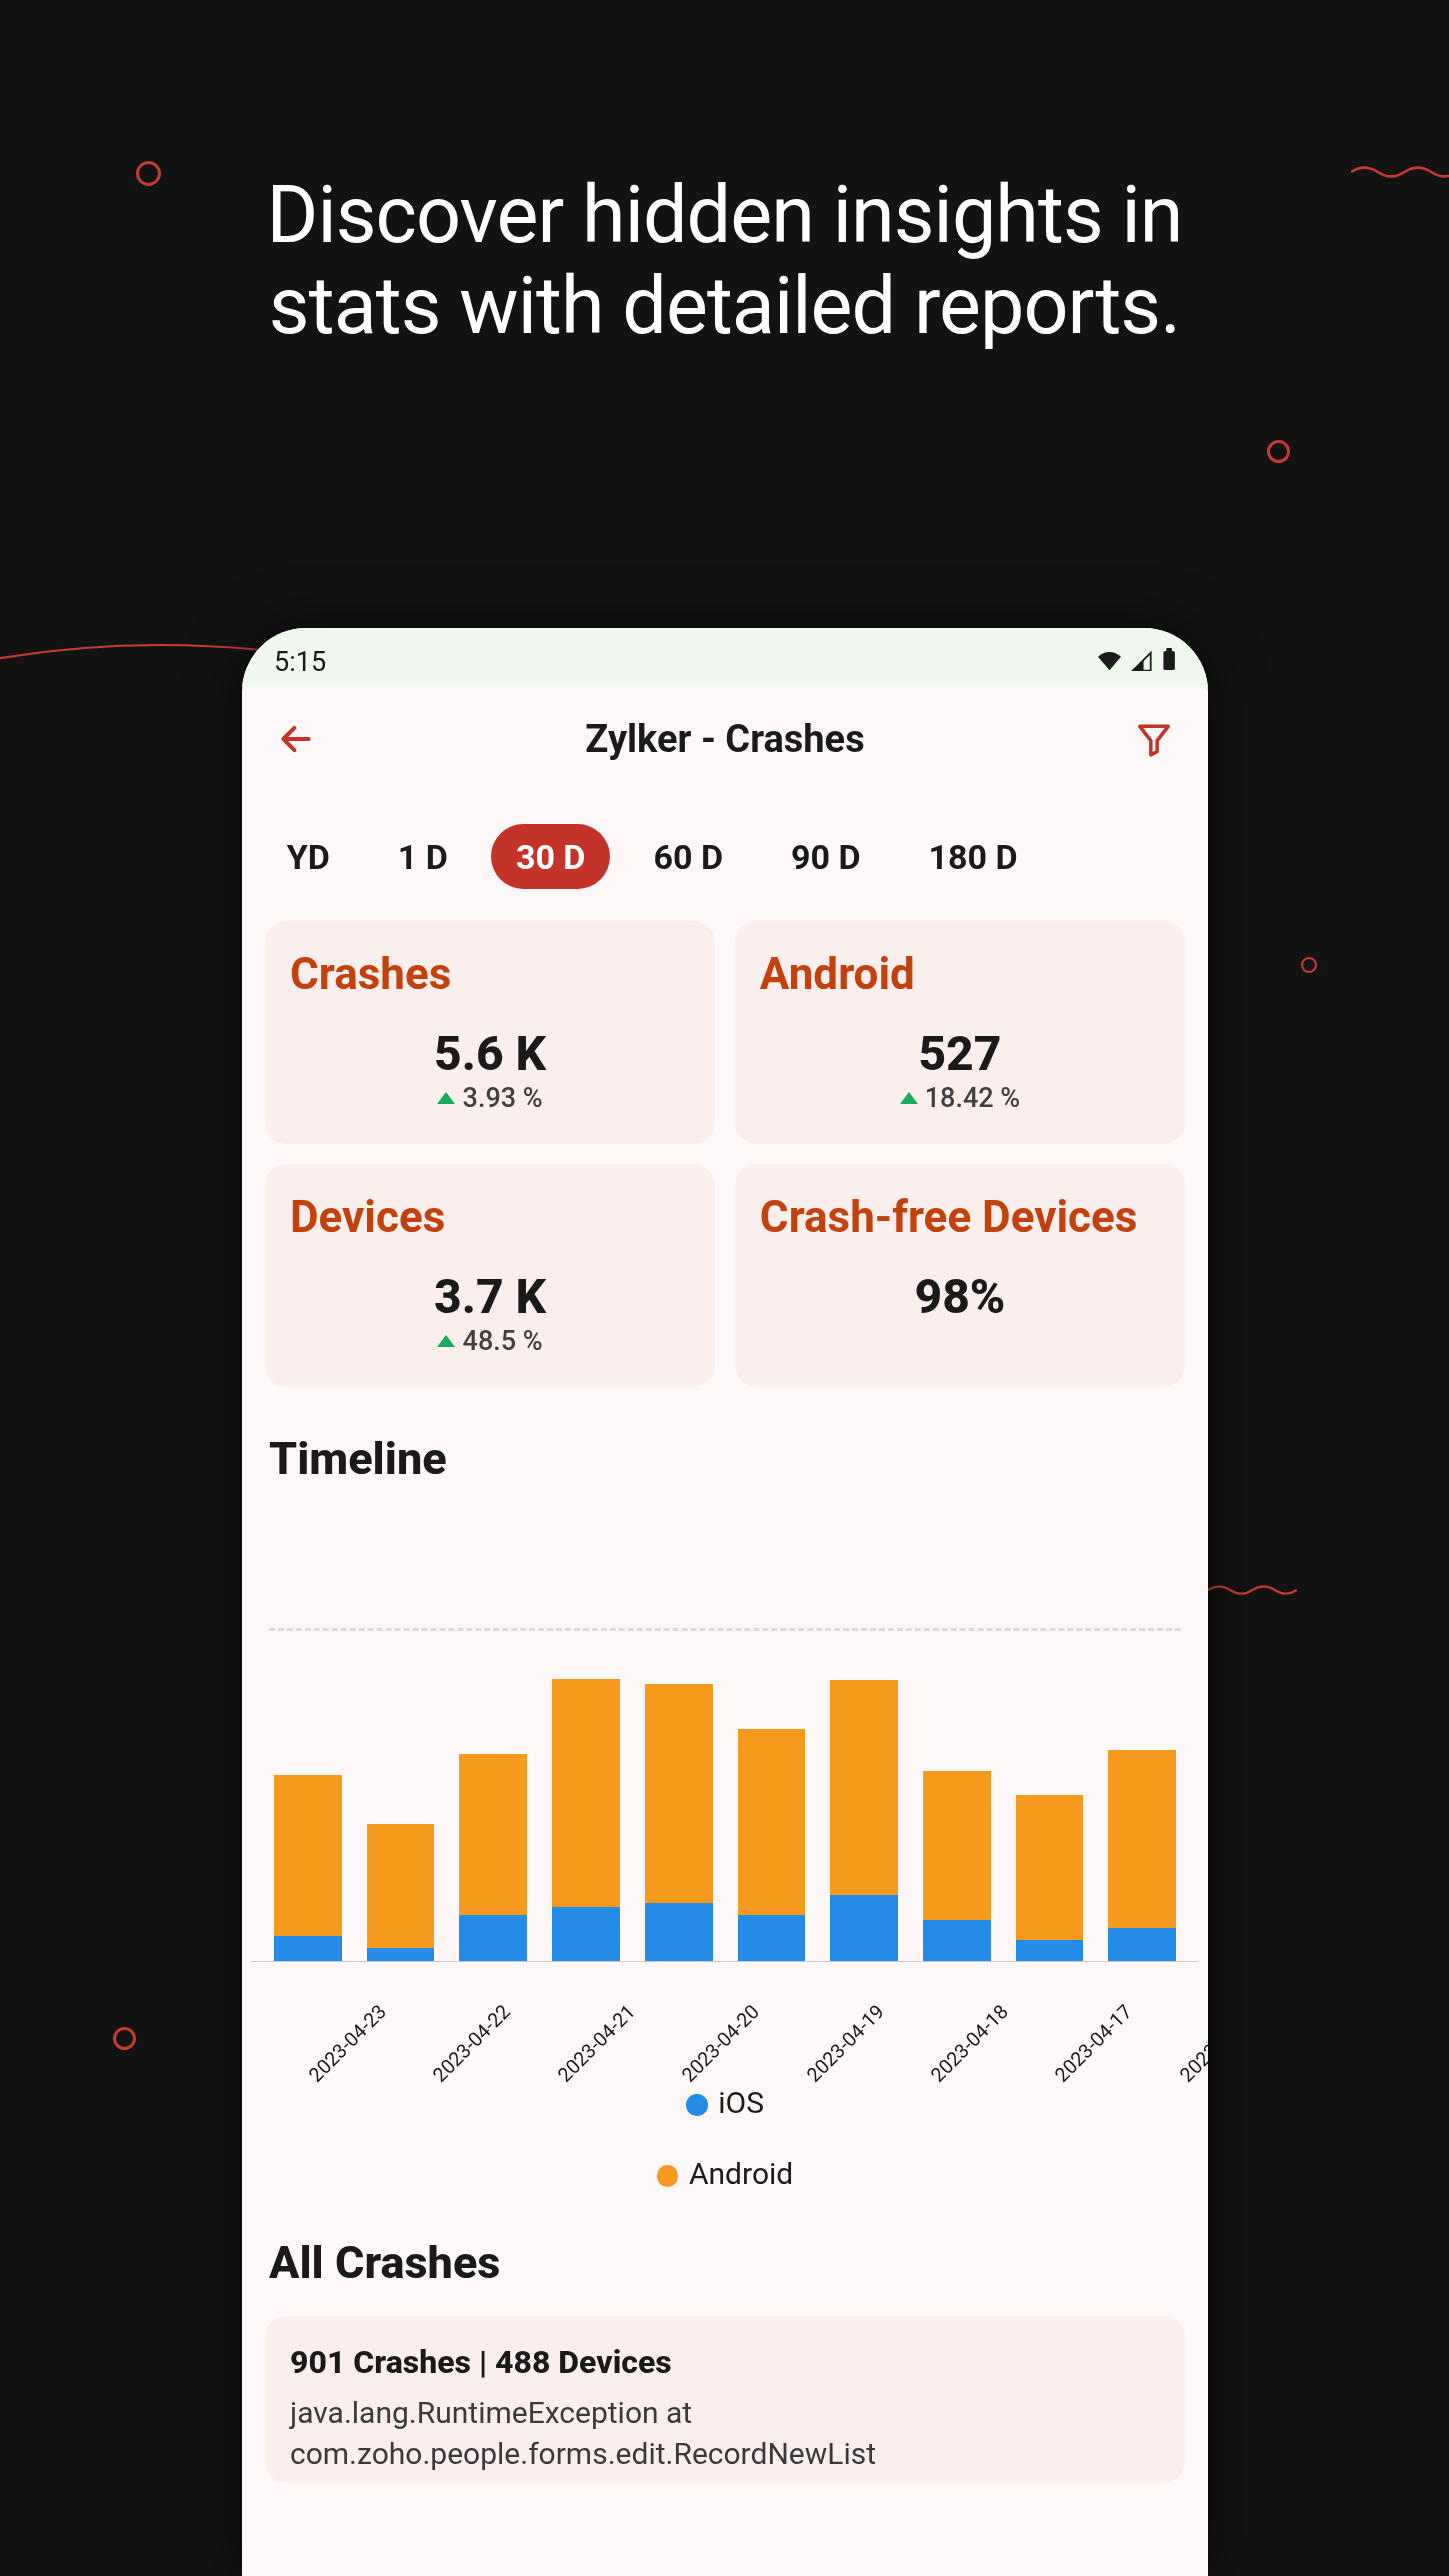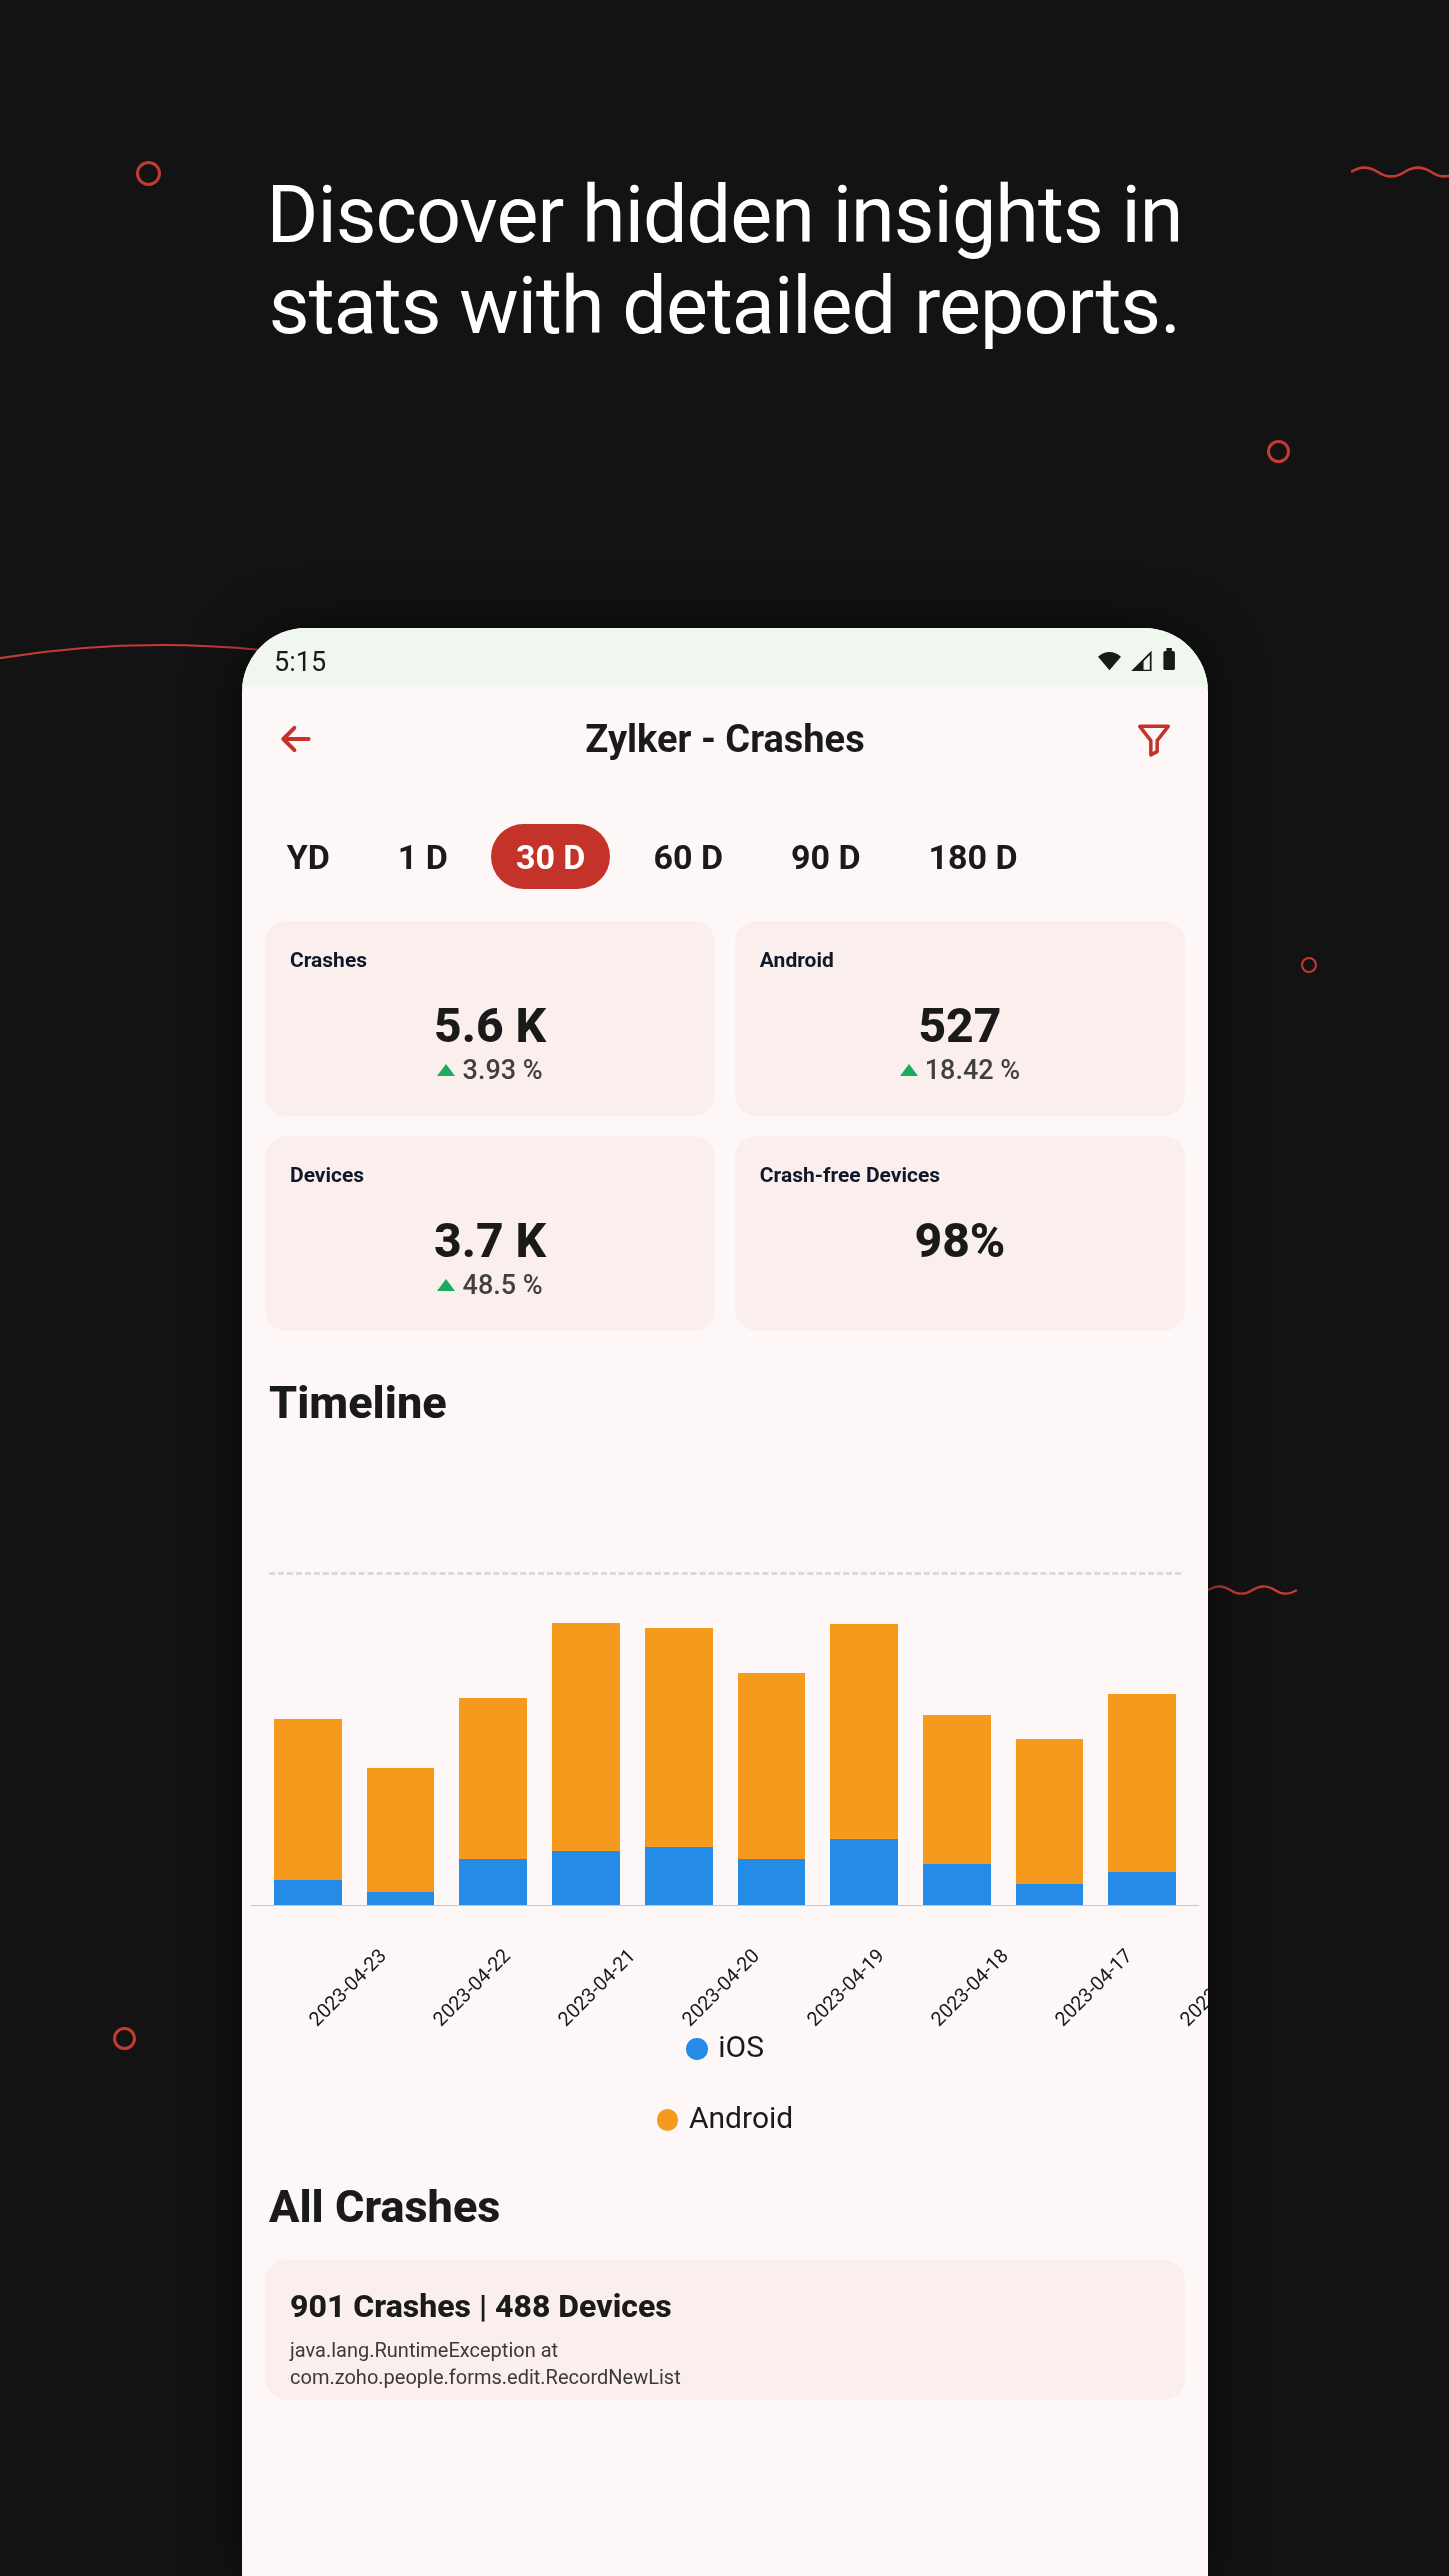--- a/index.html
+++ b/index.html
@@ -99,23 +99,23 @@
       grid-template-columns: 1fr 1fr;
       gap: 19.7px;
       padding: 0 23px;
     }
     .stat-card {
       background: #fbefee;
       border-radius: 21.5px;
       padding: 27px 25px 30px 25px;
     }
     .stat-card .label {
-      font-size: 21px;
+      font-size: 44px;
       font-weight: 700;
-      color: #0f172a;
+      color: #c2410c;
       margin-bottom: 25px;
     }
     .stat-card .value-row {
       display: flex;
       justify-content: space-between;
       align-items: center;
       flex-direction: column;
     }
     .stat-card .value {
       font-size: 48px;
@@ -203,21 +203,21 @@
       margin: 0 23px;
       padding: 27px 25px 9px 25px;
     }
     .crash-item .headline-row {
       font-size: 32px;
       font-weight: 800;
       color: #1a1a1a;
       margin-bottom: 12.5px;
     }
     .crash-item .detail {
-      font-size: 20px;
+      font-size: 30px;
       color: #3a3a3a;
       line-height: 1.35;
     }
   </style>
 </head>
 <body>
 
 <div class="big-arc"></div>
 <div class="decor ring" style="width:25px;height:25px;left:136px;top:161px;"></div>
 <div class="decor ring" style="width:23px;height:23px;left:1267px;top:440px;"></div>

